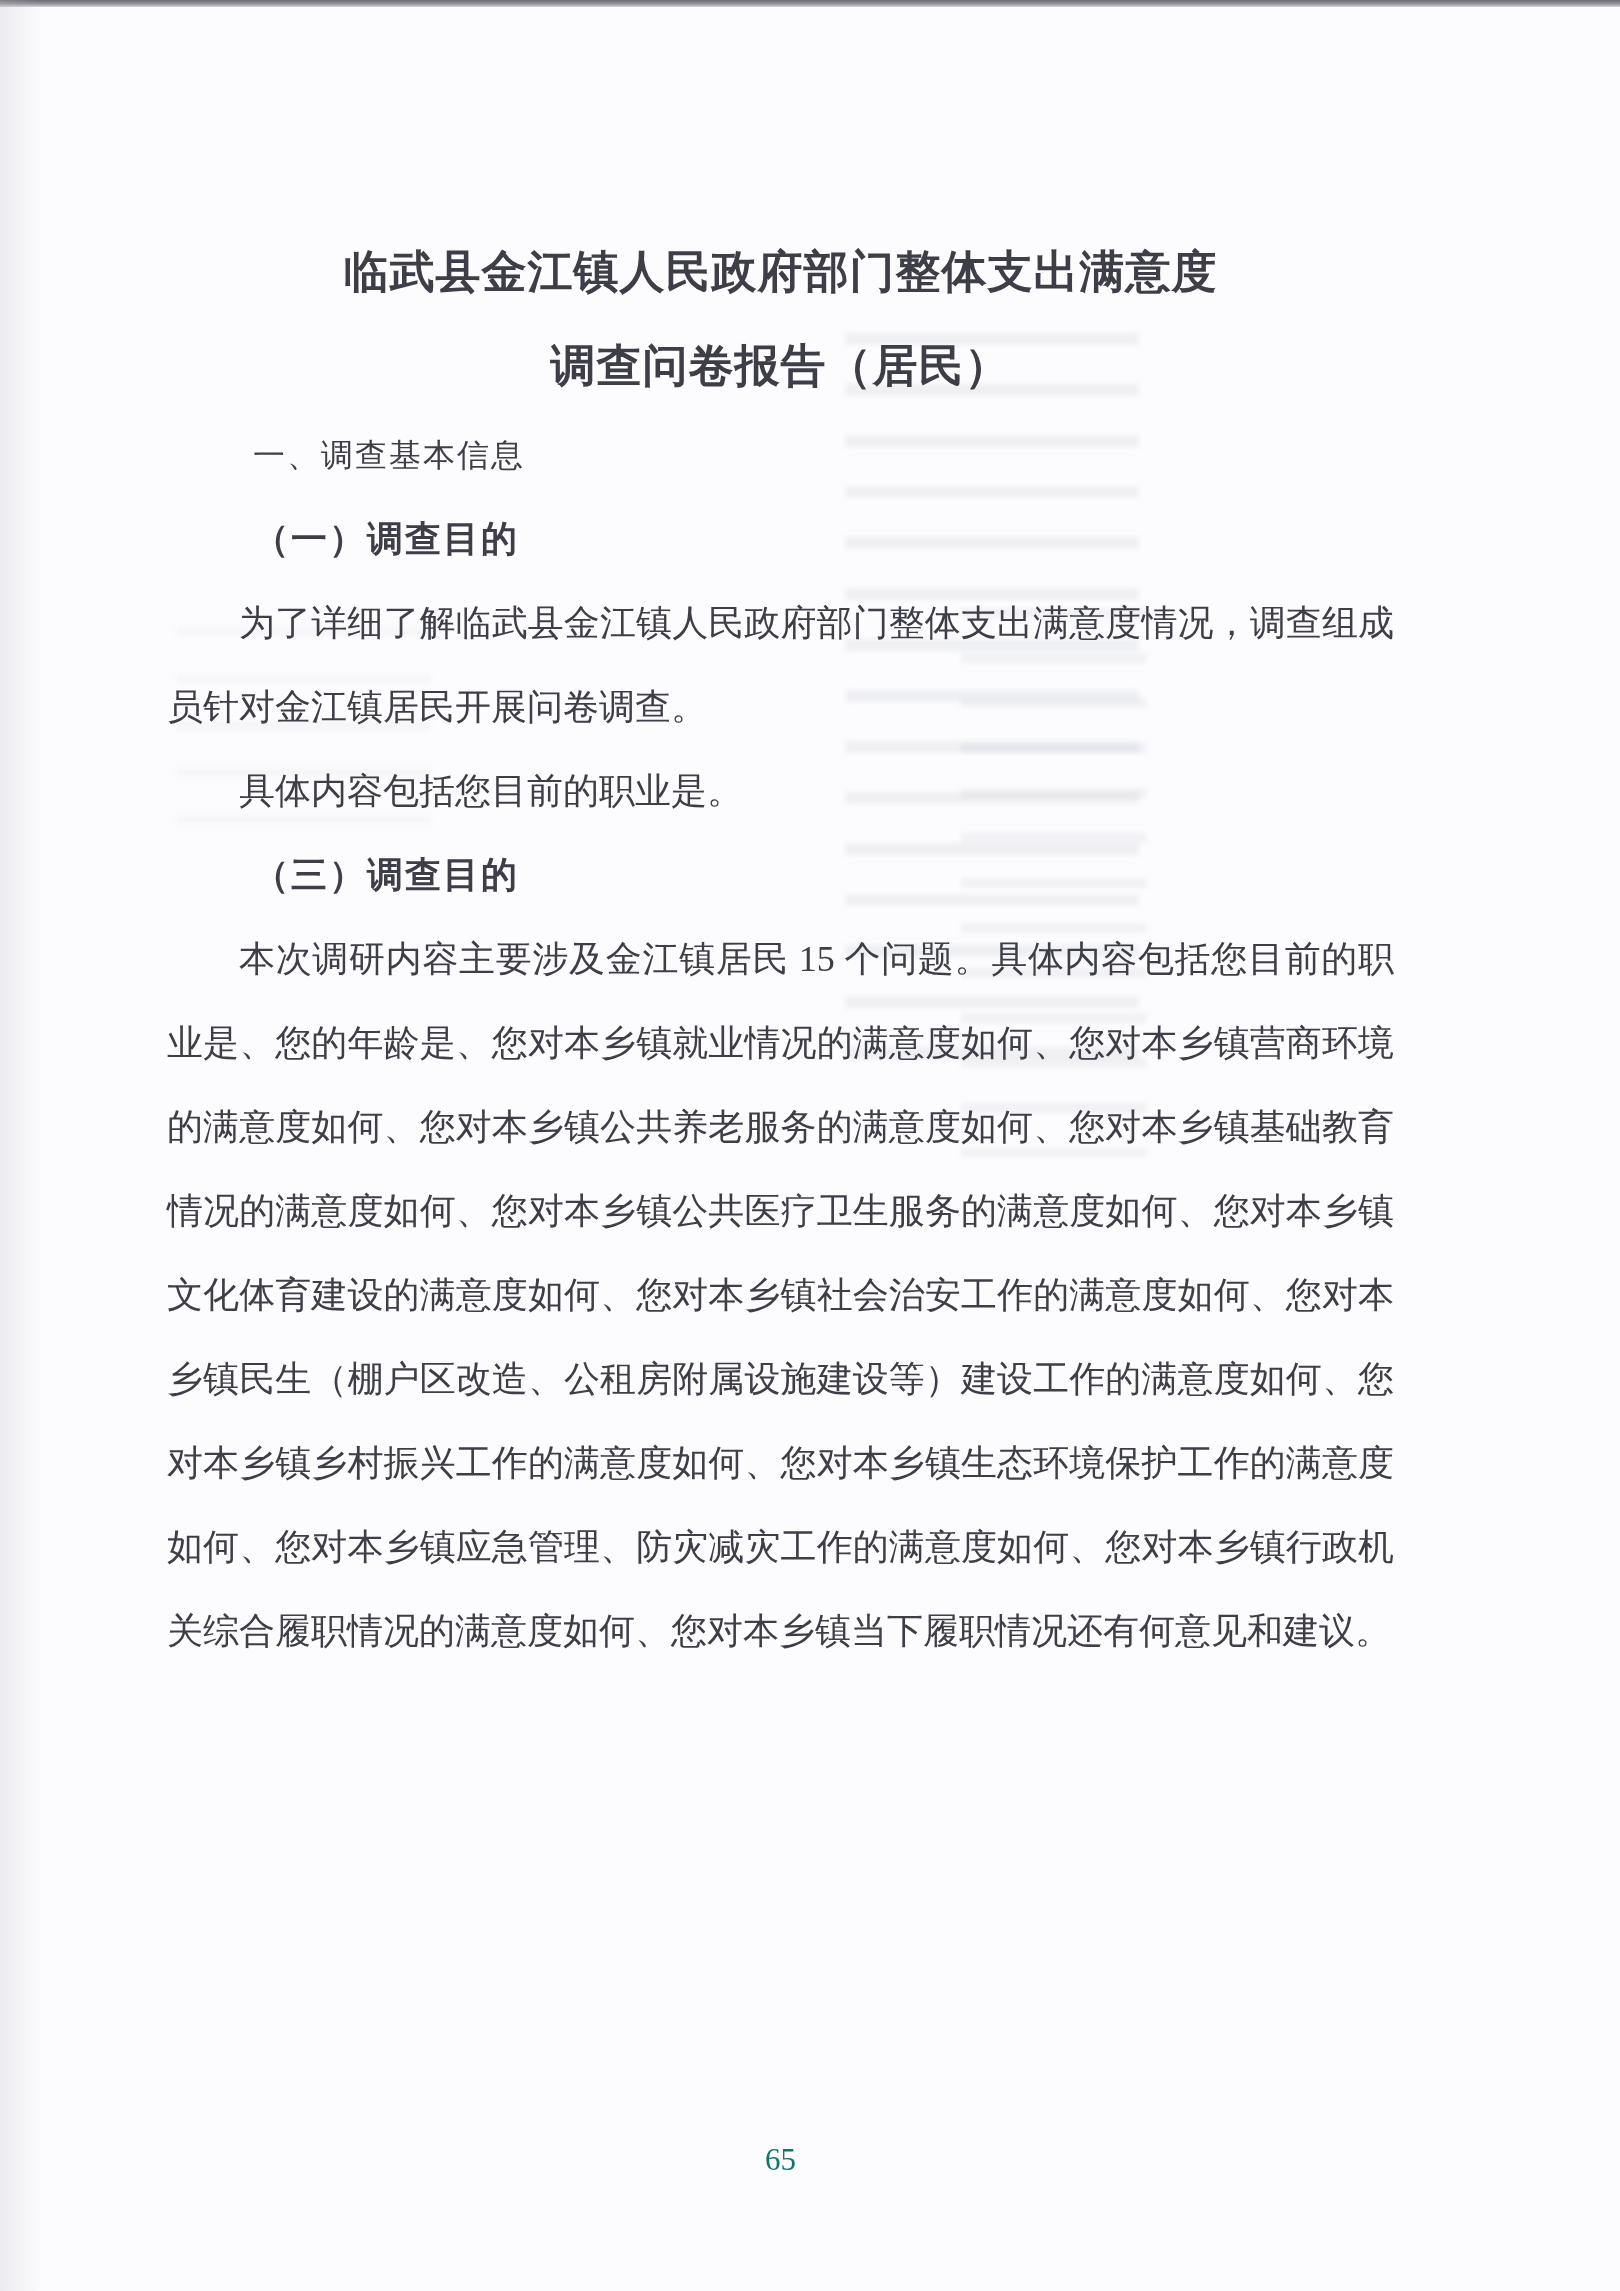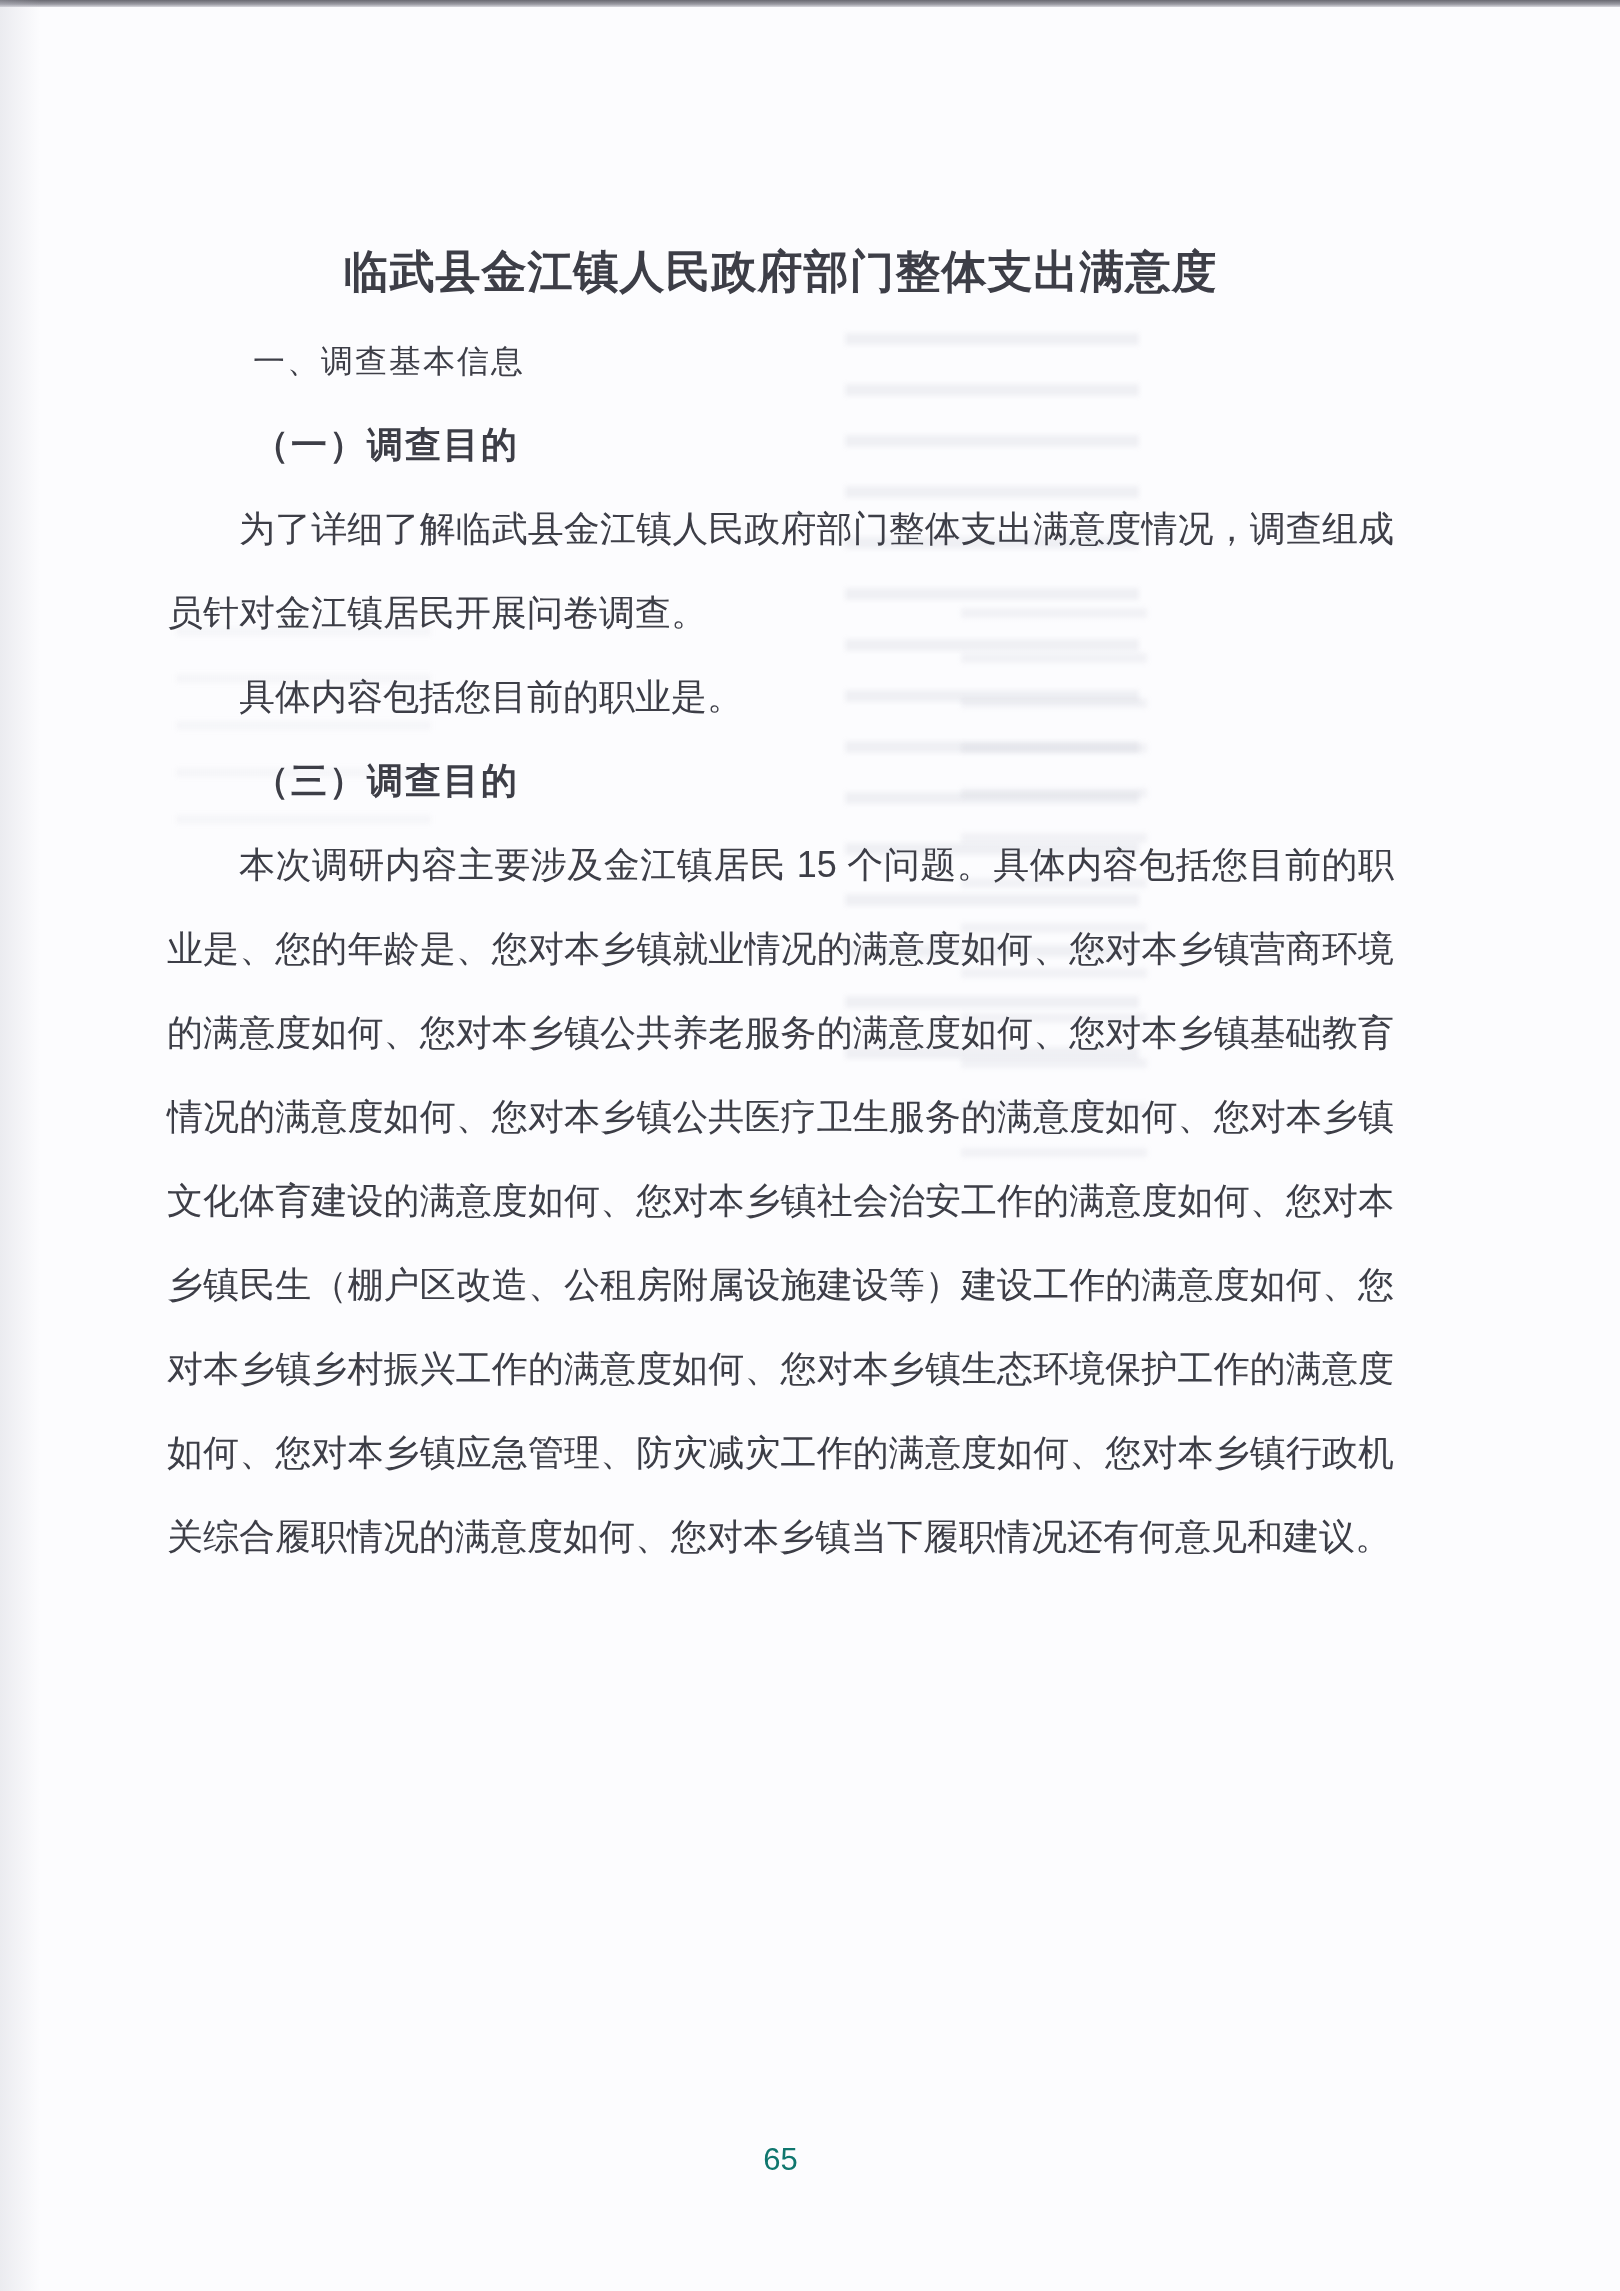--- a/index.html
+++ b/index.html
@@ -7,21 +7,21 @@
     padding: 0;
     background: #e8e8ea;
   }
   .page {
     position: relative;
     width: 1620px;
     height: 2292px;
     margin: 0 auto;
     background: #fcfcfe;
     overflow: hidden;
-    font-family: Liberation Sans, sans-serif;
+    font-family: Liberation Serif, serif;
     color: #3d3e47;
   }
   
   .scan-top-edge {
     position: absolute;
     top: 0; left: 0; right: 0;
     height: 6.9px;
     background: linear-gradient(180deg, #6a6a72 0%, #9a9aa2 60%, #d8d8de 100%);
   }
   .scan-left-band {
@@ -111,20 +111,21 @@
 <div class="page">
 
   <div class="scan-top-edge"></div>
   <div class="scan-left-band"></div>
   <div class="ghost ghost-1"></div>
   <div class="ghost ghost-2"></div>
   <div class="ghost ghost-3"></div>
 
   <div class="content">
     <div class="title-line">临武县金江镇人民政府部门整体支出满意度</div>
+    <div class="title-line">调查问卷报告（居民）</div>
 
     <div class="sec-h1">一、调查基本信息</div>
 
     <div class="sec-h2">（一）调查目的</div>
 
     <div class="para">为了详细了解临武县金江镇人民政府部门整体支出满意度情况，调查组成员针对金江镇居民开展问卷调查。</div>
 
 
     <div class="para">具体内容包括您目前的职业是。</div>
 

